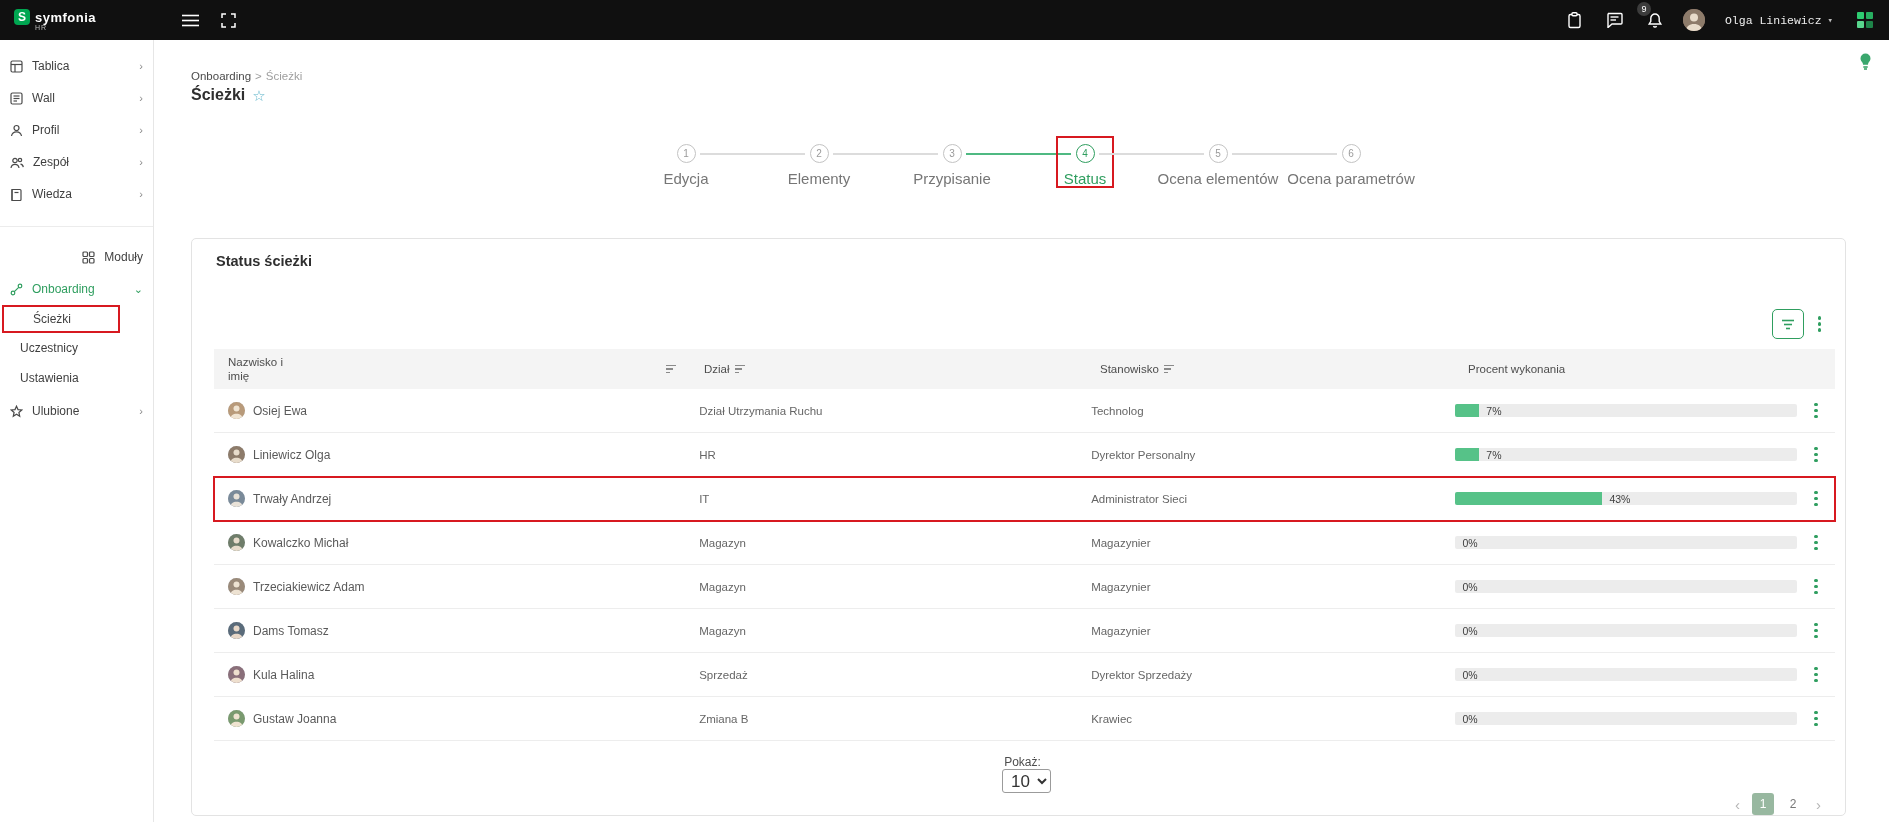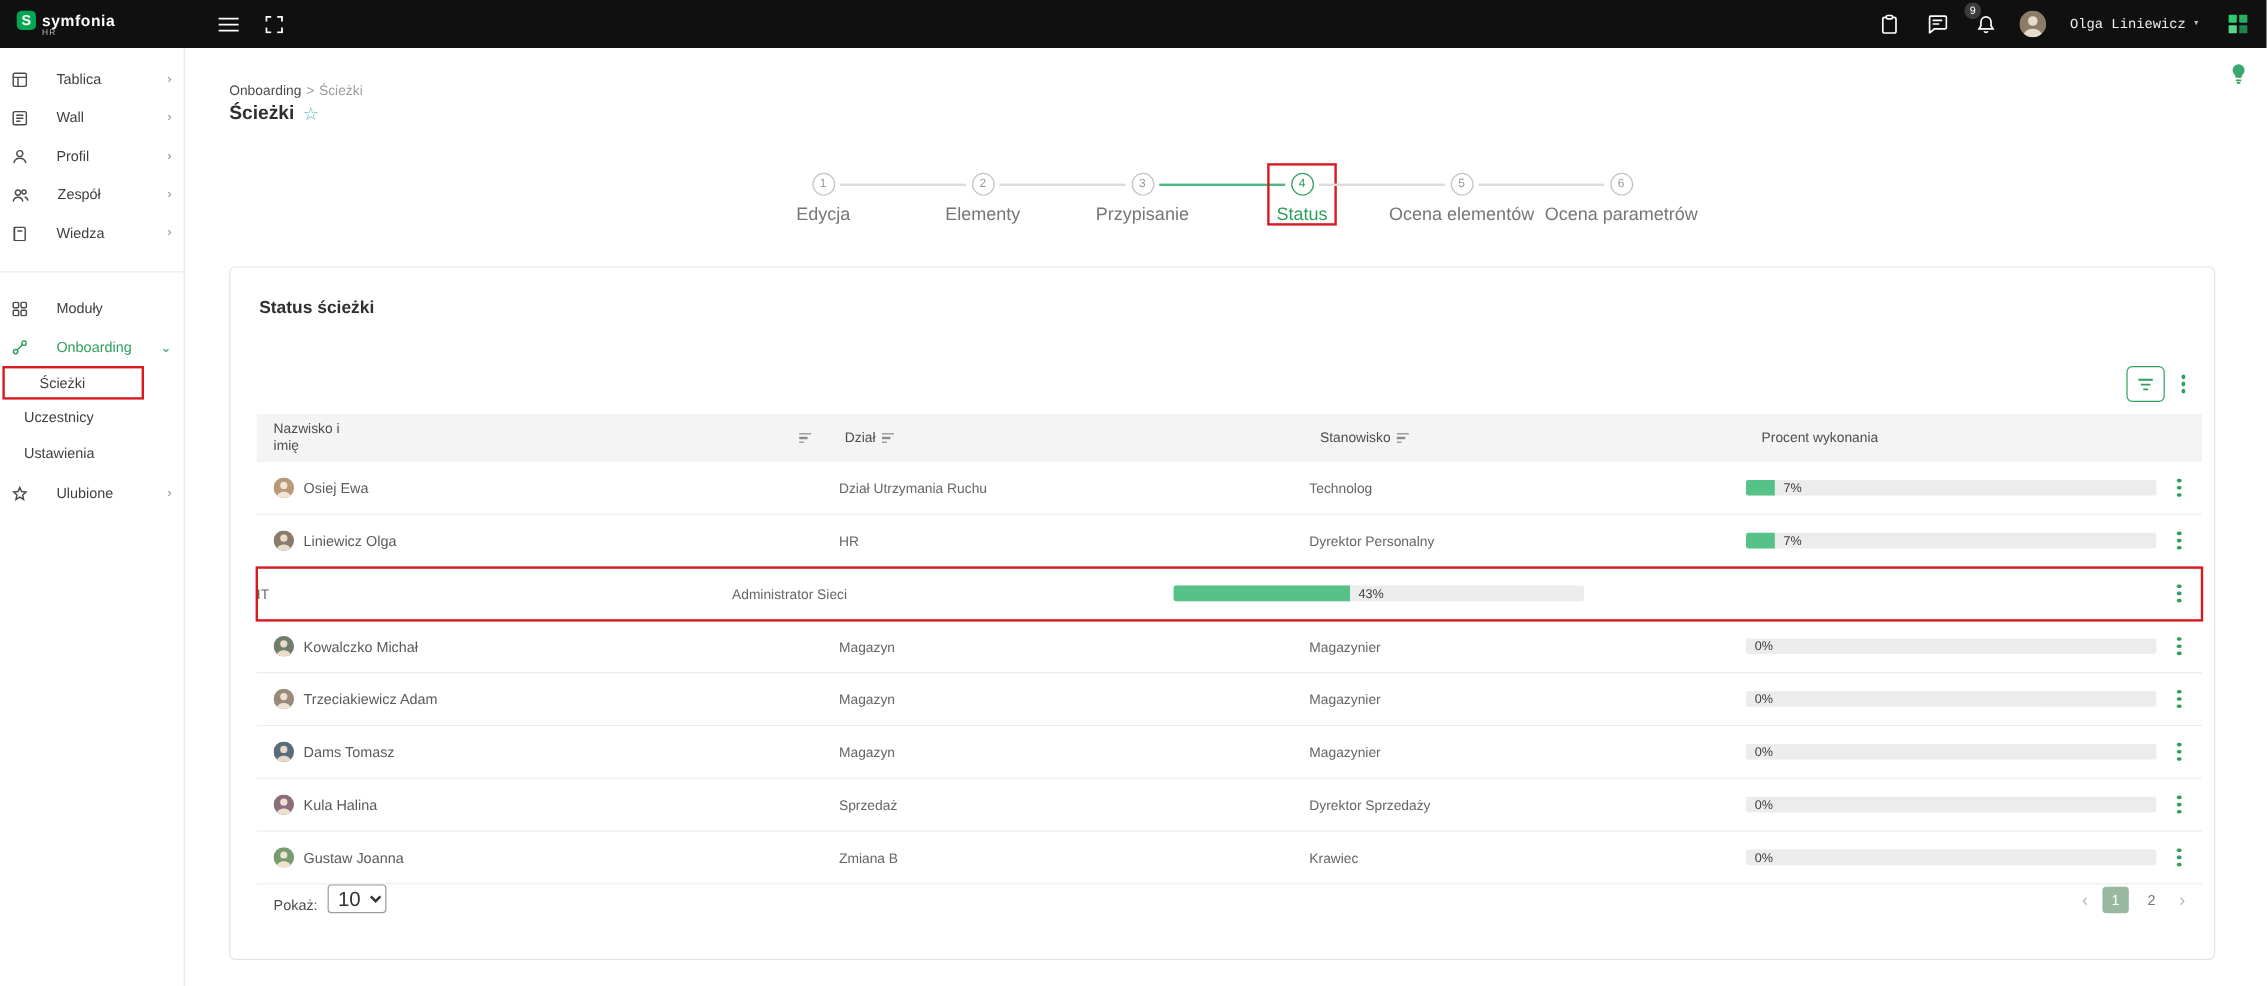--- a/index.html
+++ b/index.html
@@ -20,21 +20,21 @@
   .topbar-right { margin-left:auto; display:flex; align-items:center; gap:16px; padding-right:12px; }
   .bell-wrap { position:relative; }
   .badge { position:absolute; top:-6px; left:-6px; min-width:14px; height:14px; border-radius:7px; background:#3c3c3c; color:#fff; font-size:9px; display:flex; align-items:center; justify-content:center; padding:0 3px; }
   .tb-avatar { width:22px; height:22px; border-radius:50%; background:linear-gradient(135deg,#c9a astronomical 0%, #8d6e63 100%); overflow:hidden; position:relative; background:#8d6e63; }
   .tb-avatar svg, .row-avatar svg { display:block; }
   .user-name { font-size:11.5px; color:#ededed; }
   .chev-down { font-size:9px; color:#bdbdbd; }
 
   
   .sidebar { position:absolute; top:40px; left:0; width:154px; bottom:0; background:#fff; border-right:1px solid #e6e6e6; padding-top:10px; z-index:10; }
-  .side-item { display:flex; align-items:center; gap:24px; height:32px; padding:0 10px; font-size:12px; color:#3f3f3f; cursor:pointer; }
+  .side-item { display:flex; align-items:center; gap:9px; height:32px; padding:0 10px; font-size:12px; color:#3f3f3f; cursor:pointer;justify-content:flex-end; }
   .side-item .lbl { flex:0 1 auto; }
   .side-item .chev { margin-left:auto; color:#8a8a8a; font-size:11px; }
   .side-item svg { flex:0 0 auto; }
   .side-divider { border-top:1px solid #ececec; margin:16px 0 14px 0; }
   .side-item.green { color:#2f9e5f; }
   .sub-item { display:flex; align-items:center; height:30px; padding-left:20px; font-size:12px; color:#3f3f3f; cursor:pointer; }
   .sub-item.selected { border:2px solid #d71920; width:118px; margin-left:2px; padding-left:29px; height:28px; }
 
   
   .main { position:absolute; top:40px; left:155px; right:0; bottom:0; background:#fff; }
@@ -53,21 +53,21 @@
   .step::before { content:''; position:absolute; top:9px; right:calc(50% + 14px); width:calc(100% - 28px); height:2px; background:#dcdcdc; }
   .step:first-child::before { display:none; }
   .step.reached::before { background:#4fb982; }
   .step-circle { width:19px; height:19px; border-radius:50%; border:1px solid #c3c3c3; color:#9a9a9a; background:#fff; font-size:10px; display:flex; align-items:center; justify-content:center; z-index:2; }
   .step-label { margin-top:7px; font-size:15px; color:#767676; white-space:nowrap; }
   .step.active .step-circle { border-color:#2f9e5f; color:#2f9e5f; }
   .step.active .step-label { color:#2f9e5f; }
   .step .annotation-box { position:absolute; top:-8px; left:50%; transform:translateX(-50%); width:58px; height:52px; border:2.5px solid #d71920; pointer-events:none; }
 
   
-  .card { position:absolute; top:182px; left:36px; width:1655px; height:578px; border:1px solid #e3e3e3; border-radius:5px; background:#fff; padding:26px 10px 16px 22px; }
+  .card { position:absolute; top:198px; left:36px; width:1655px; height:578px; border:1px solid #e3e3e3; border-radius:5px; background:#fff; padding:14px 10px 16px 22px; }
   .card-title { font-size:14.5px; font-weight:bold; color:#2f2f2f; padding-left:2px; }
   .card-controls { display:flex; justify-content:flex-end; align-items:center; gap:8px; margin-top:40px; margin-right:8px; }
   .filter-btn { width:32px; height:30px; border:1.5px solid #2f9e5f; border-radius:5px; background:#fff; cursor:pointer; display:flex; align-items:center; justify-content:center; }
   .kebab { background:none; border:none; cursor:pointer; display:flex; flex-direction:column; gap:2.5px; align-items:center; justify-content:center; padding:4px 6px; }
   .kebab i { width:3.5px; height:3.5px; border-radius:50%; background:#2f9e5f; display:block; }
 
   
   .table { margin-top:10px; }
   .thead { display:flex; align-items:center; background:#f4f4f4; height:40px; font-size:11.5px; color:#4d4d4d; }
   .trow { display:flex; align-items:center; height:44px; border-bottom:1px solid #ededed; font-size:12px; color:#5a5a5a; }
@@ -84,21 +84,21 @@
   .sort-icon i:nth-child(1){ width:10px; } .sort-icon i:nth-child(2){ width:7px; } .sort-icon i:nth-child(3){ width:4px; }
   .thead .col-name .sort-icon { margin-left:auto; margin-right:28px; }
   .head-flex { display:flex; align-items:center; }
   .row-avatar { width:17px; height:17px; border-radius:50%; overflow:hidden; background:#cfd5da; flex:0 0 auto; }
   .dept-text, .pos-text { color:#666; font-size:11.5px; }
   .progress-track { width:342px; height:13px; background:#ececec; border-radius:2px; display:flex; align-items:center; position:relative; }
   .progress-fill { height:13px; background:#56c288; border-radius:2px 0 0 2px; flex:0 0 auto; }
   .progress-label { font-size:10.5px; color:#3e3e3e; margin-left:7px; white-space:nowrap; }
 
   
-  .card-footer { display:flex; align-items:flex-end; padding:0 10px 0 14px; }
+  .card-footer { display:flex; align-items:center; margin-top:14px; padding:0 10px 0 14px;flex-direction:column; }
   .show-label { font-size:12px; color:#4d4d4d; margin-right:8px; }
   .page-size { font-size:17px; color:#333; border:1px solid #9b9b9b; border-radius:3px; height:24px; padding:0 4px; background:#fff; }
   .pagination { margin-left:auto; display:flex; align-items:center; gap:8px; }
   .pg-chev { background:none; border:none; color:#b5b5b5; font-size:15px; cursor:pointer; line-height:1; padding:2px 4px; }
   .pg-num { min-width:22px; height:22px; border:none; background:none; color:#777; font-size:12px; cursor:pointer; border-radius:3px; display:flex; align-items:center; justify-content:center; }
   .pg-num.active { background:#98b8a0; color:#fff; }
 </style>
 </head>
 <body>
 
@@ -406,20 +406,30 @@
           <div class="col-menu">
               <button class="kebab">
                 <i></i>
                 <i></i>
                 <i></i>
               </button>
             </div>
         </div>
 
         <div class="trow annotated">
+          <div class="col-name">
+            <span class="row-avatar">
+                <svg width="17" height="17" viewBox="0 0 17 17">
+                  <rect width="17" height="17" fill="#7a8a99"></rect>
+                  <circle cx="8.5" cy="6.5" r="3" fill="#e9e2d8"></circle>
+                  <path d="M2.5 17c0-3.3 2.7-5.2 6-5.2s6 1.9 6 5.2z" fill="#e9e2d8"></path>
+                </svg>
+              </span>
+            <span>Trwały Andrzej</span>
+          </div>
           <div class="col-dept"><span class="dept-text">IT</span></div>
           <div class="col-pos"><span class="pos-text">Administrator Sieci</span></div>
           <div class="col-prog">
             <div class="progress-track">
               <span class="progress-fill" style="width: 43%;"></span>
               <span class="progress-label">43%</span>
             </div>
           </div>
           <div class="col-menu">
               <button class="kebab">

